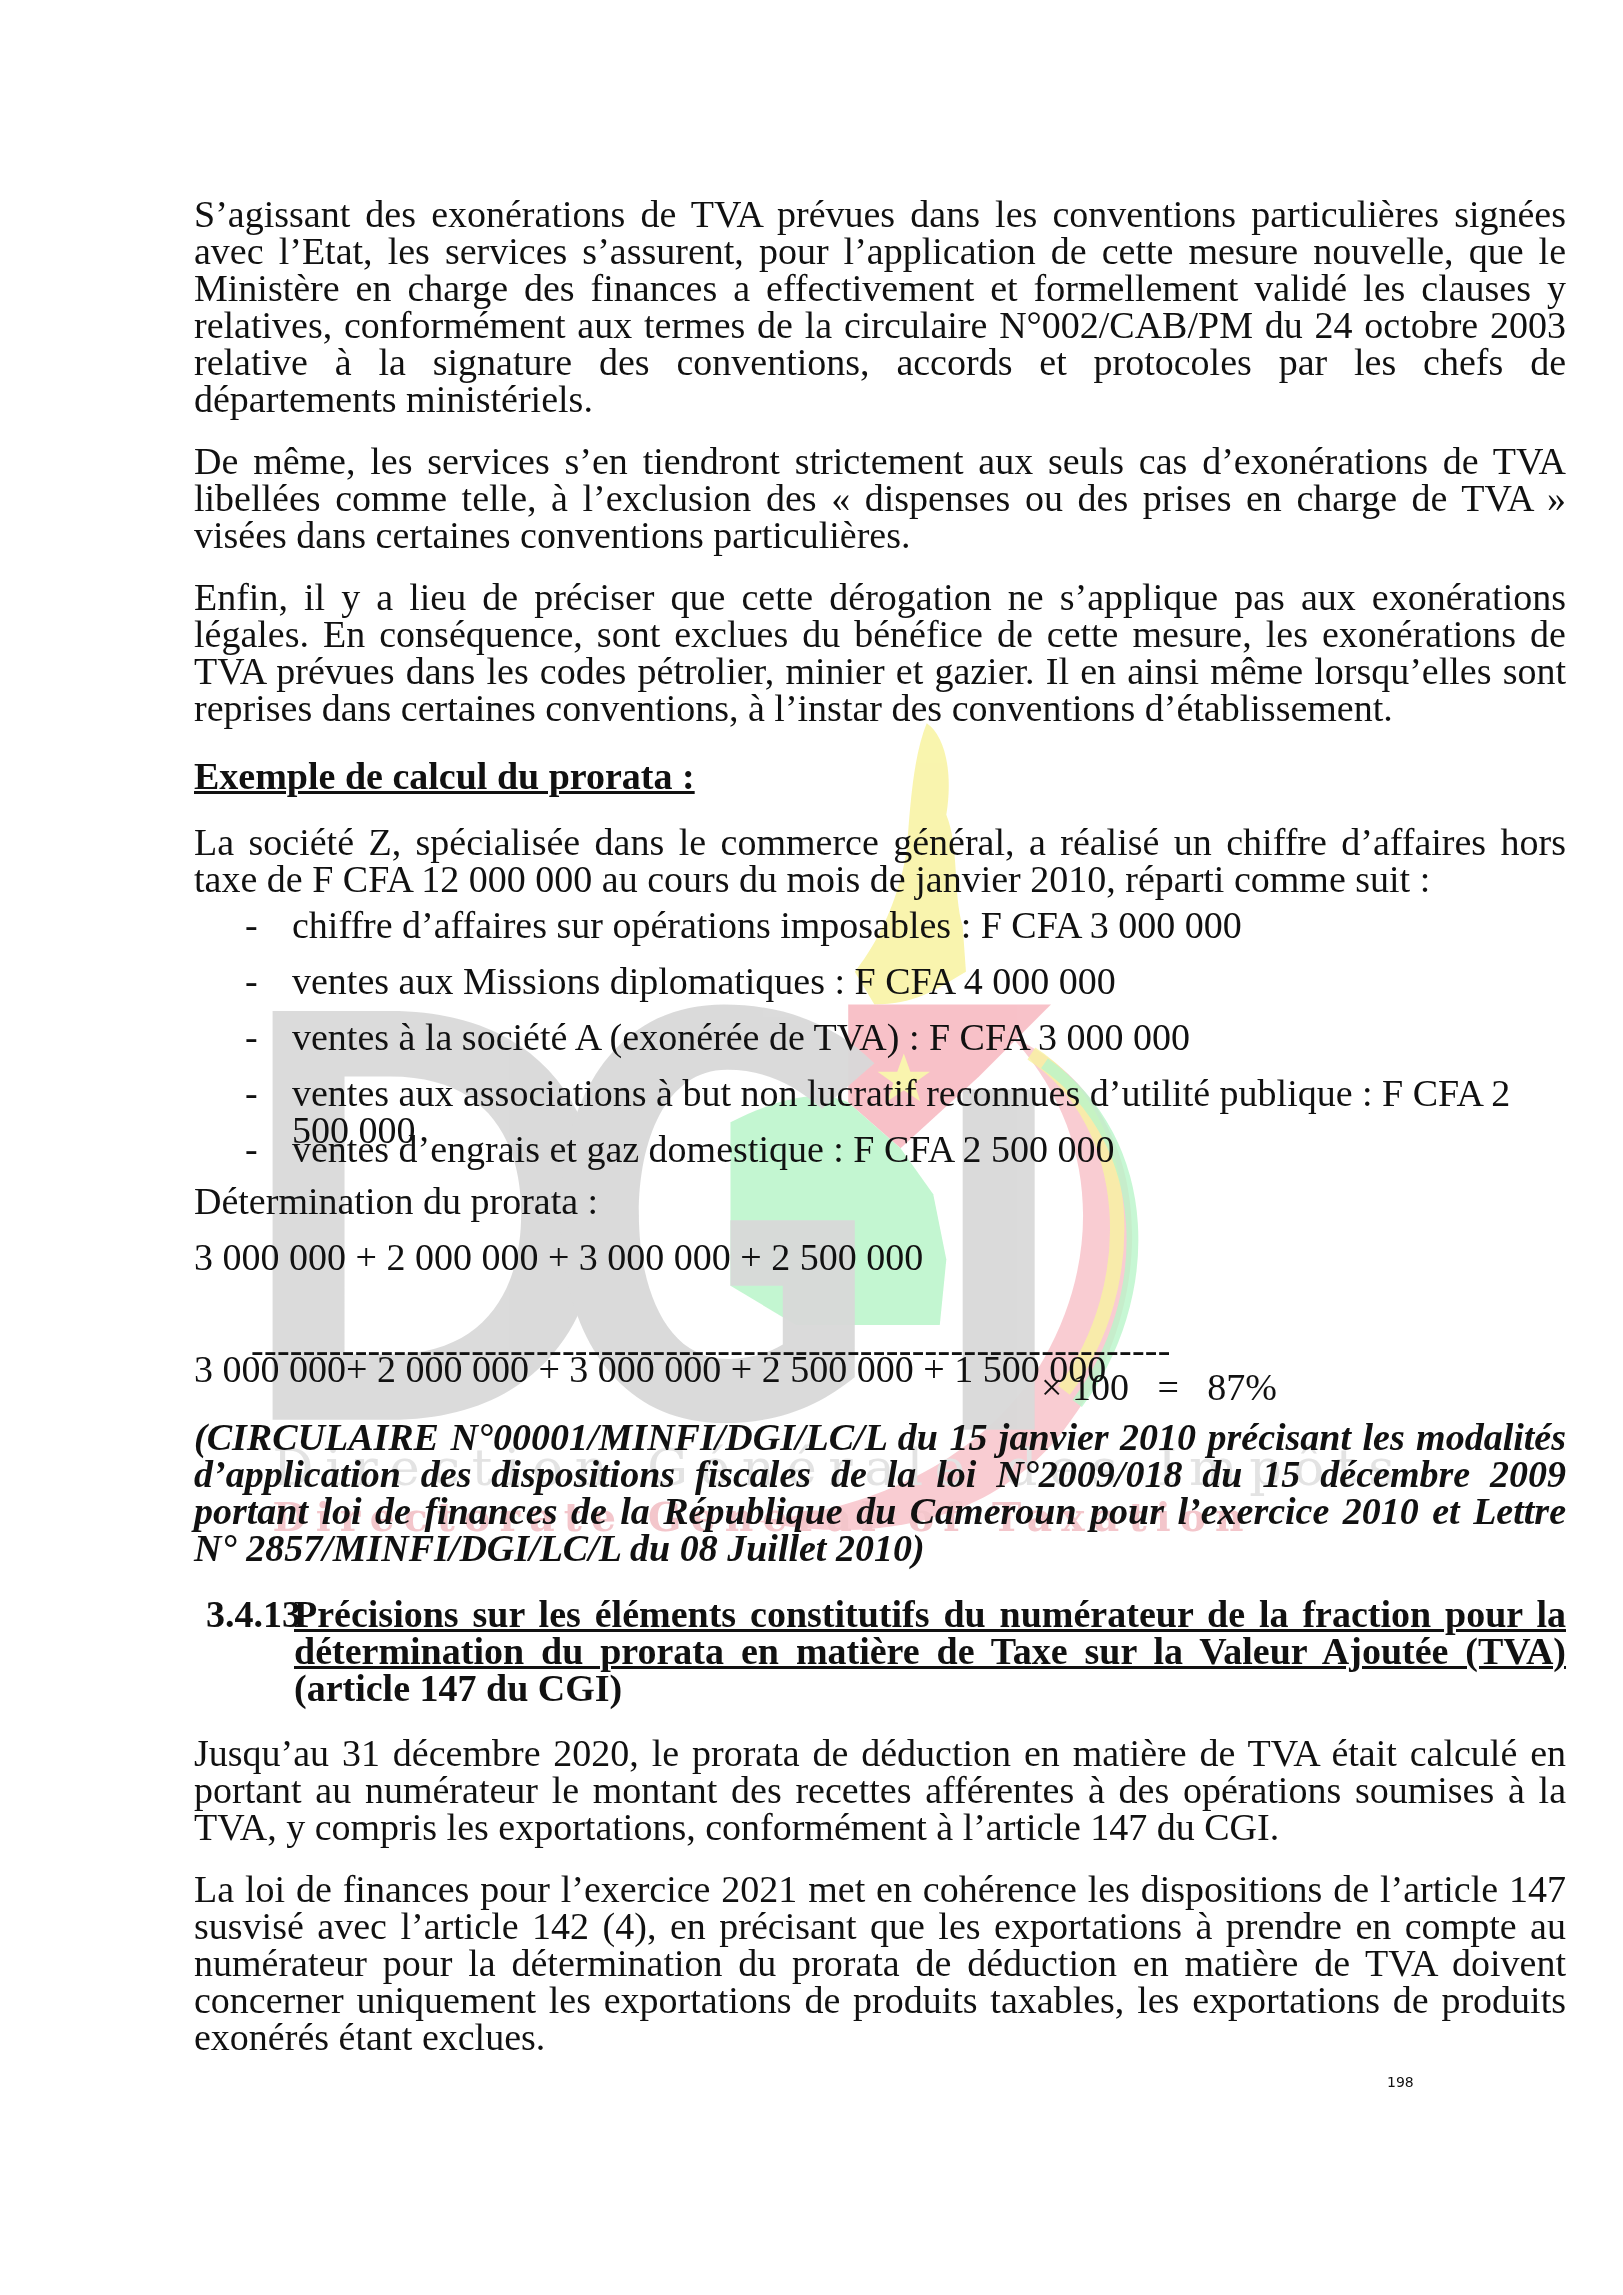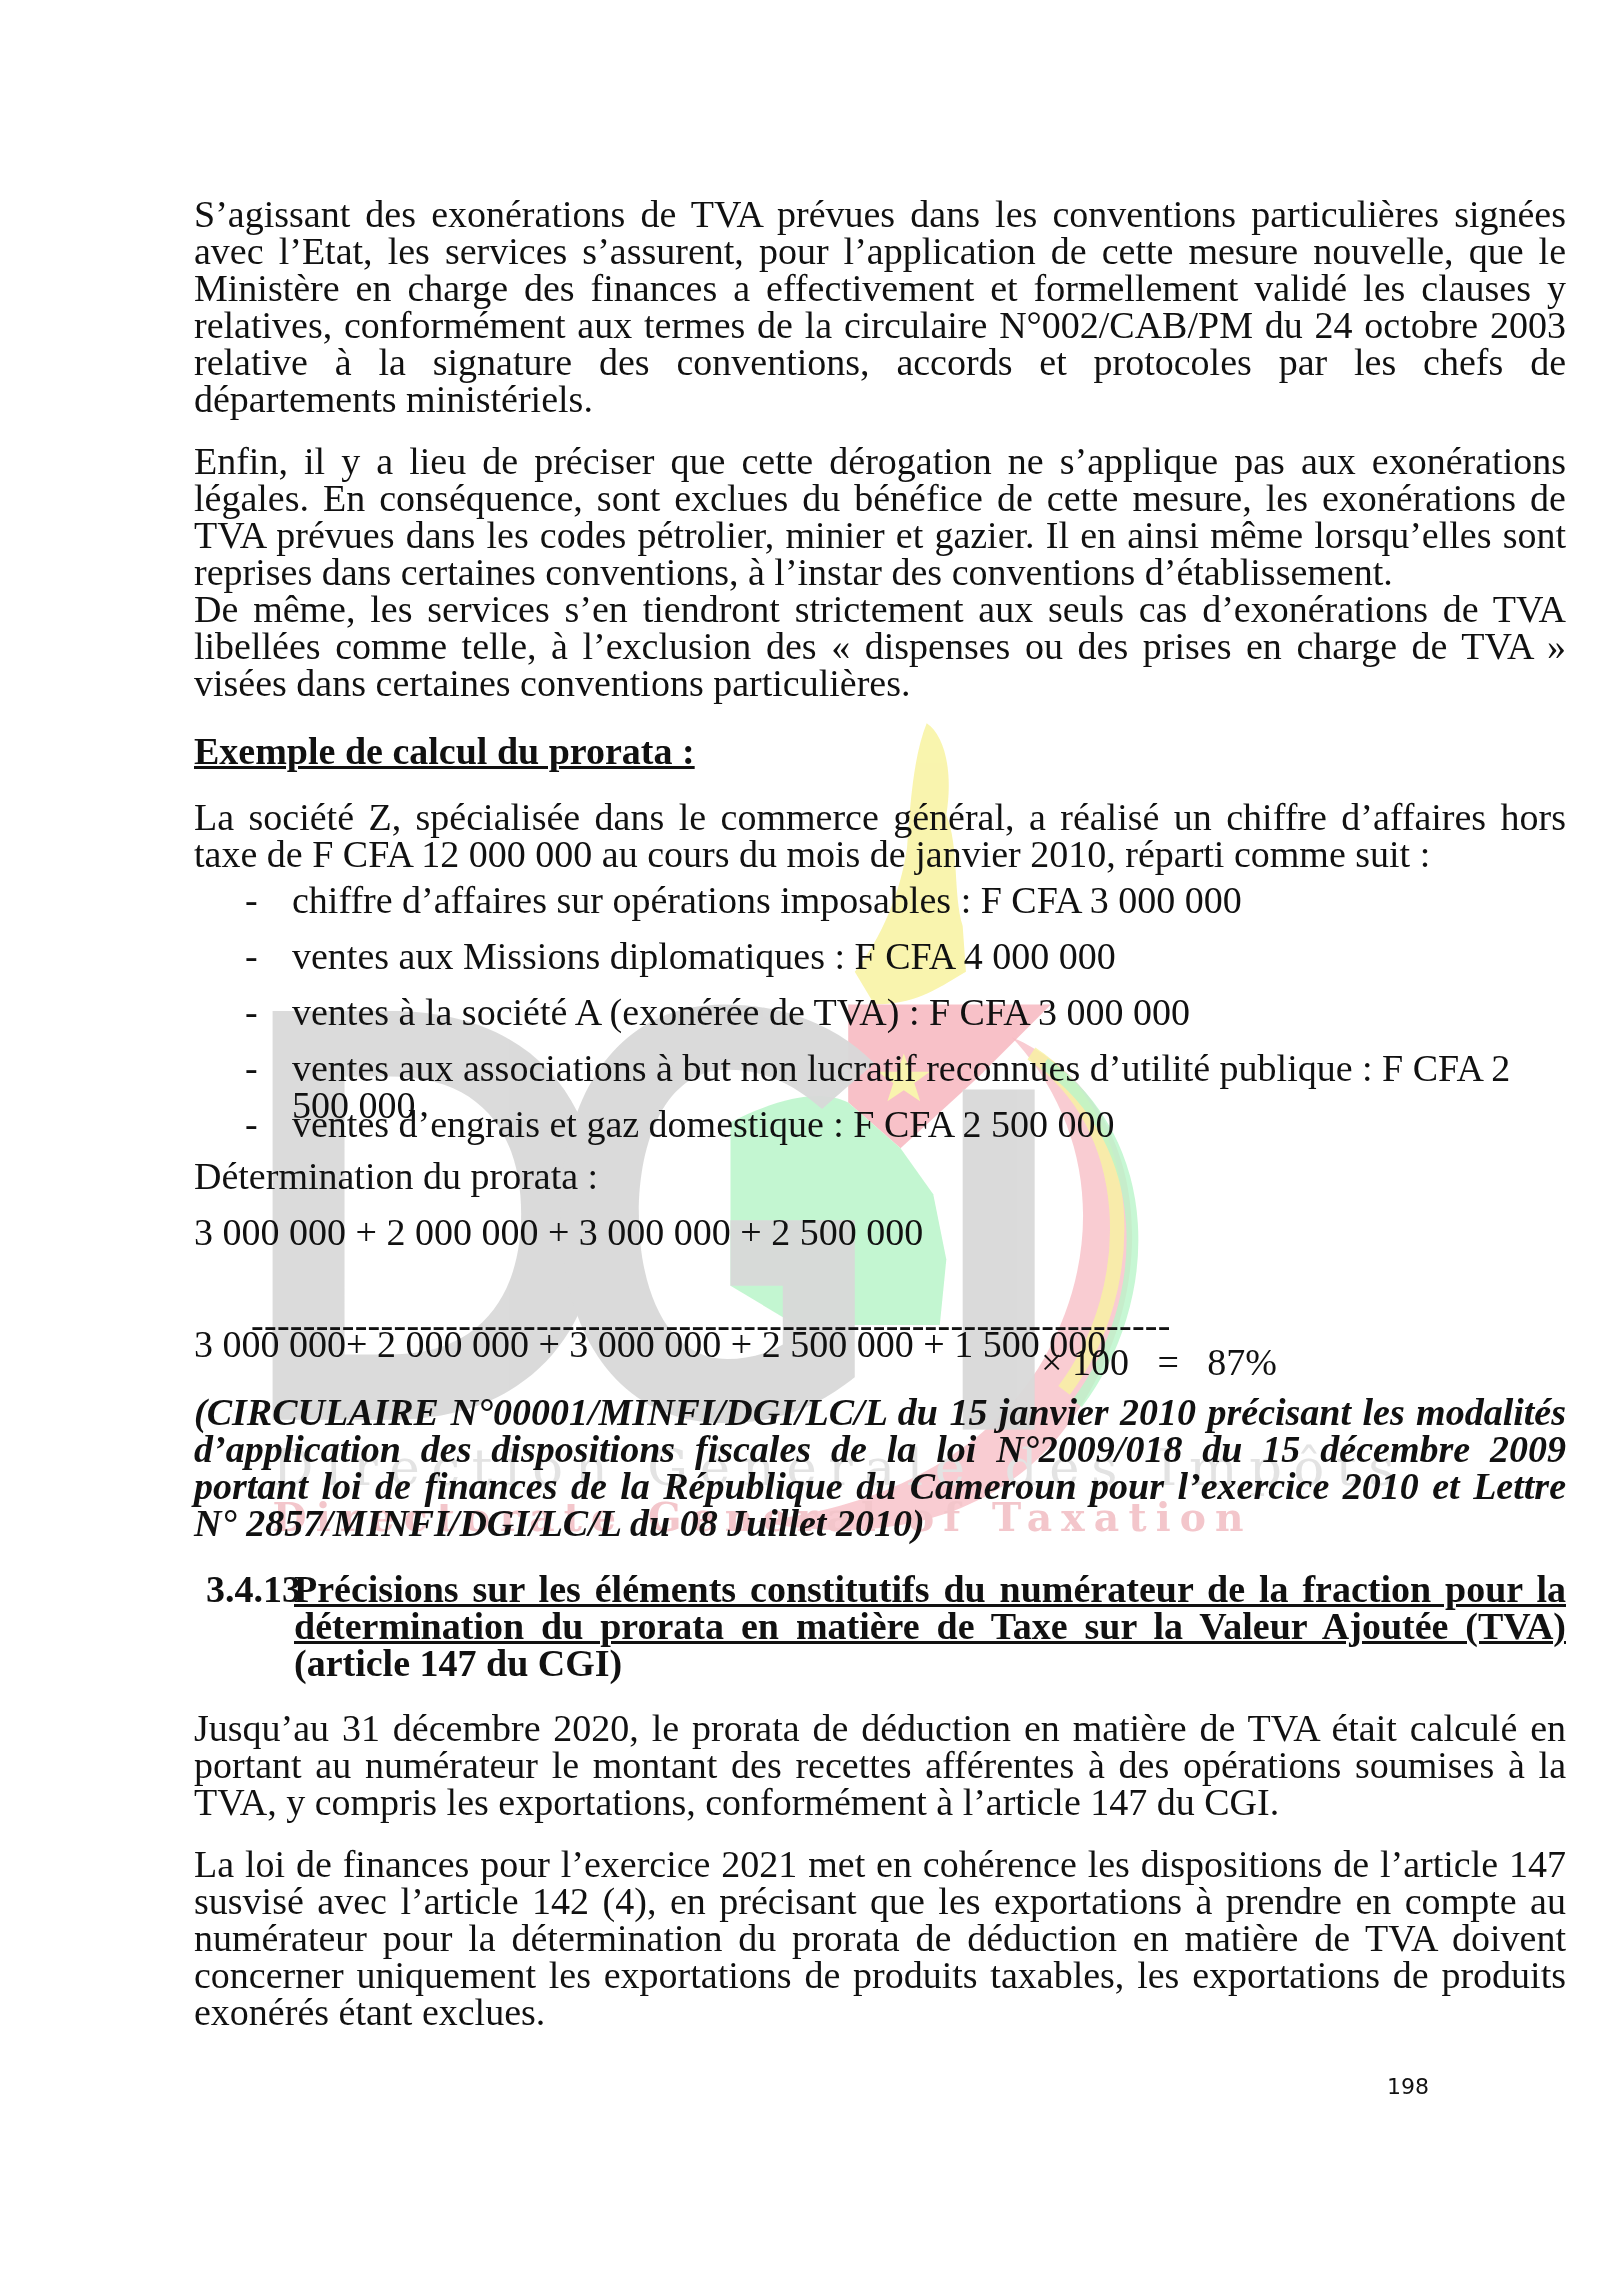--- a/index.html
+++ b/index.html
@@ -27,21 +27,21 @@
   .formula-line { height: 56px; white-space: pre; }
   .formula-mid { height: 56px; white-space: pre; position: relative; }
   .formula-mid .dashes { letter-spacing: 0.3px; }
   .formula-mid .mult { position: absolute; left: 847px; }
   .citation { font-weight: bold; font-style: italic; margin-top: 12px; margin-bottom: 29px; }
   .section { position: relative; padding-left: 100px; font-weight: bold; margin-bottom: 27.5px; }
   .section .num { position: absolute; left: 12px; top: 0; }
   .section .ul-part { text-decoration: underline; text-decoration-thickness: 2.6px; }
   .page-number {
     position: absolute; left: 1387px; top: 2074px; font-family: "DejaVu Sans", sans-serif;
-    font-size: 22px; color: #111; z-index: 1;
+    font-size: 14px; color: #111; z-index: 1;
   }
 </style>
 </head>
 <body>
 
 <div class="page">
 
   <svg class="watermark" viewBox="0 0 1900 1330" xmlns="http://www.w3.org/2000/svg">
 
     <g opacity="0.85">
@@ -59,22 +59,22 @@
       <path d="M120 480 L300 480 C520 480 620 620 620 790 C620 960 520 1105 300 1105 L120 1105 Z M230 580 L230 1005 L300 1005 C450 1005 500 900 500 790 C500 680 450 580 300 580 Z"></path>
       <path d="M1040 560 C980 500 900 470 810 470 C640 470 560 620 560 790 C560 960 640 1110 810 1110 C900 1110 960 1080 1010 1040 L1010 800 L820 800 L820 900 L900 900 L900 990 C875 1005 845 1012 815 1012 C720 1012 680 900 680 790 C680 680 720 570 815 570 C870 570 915 590 960 630 Z"></path>
       <rect x="1175" y="600" width="110" height="520"></rect>
     </g>
     <text x="120" y="1205" font-family="DejaVu Serif, serif" font-size="78" letter-spacing="18" fill="#e3e3e3">Direction Générale des Impôts</text>
     <text x="120" y="1275" font-family="DejaVu Serif, serif" font-size="60" font-weight="bold" letter-spacing="14" fill="#f3c6cb">Directorate General of Taxation</text>
   </svg>
 
   <div class="content">
     <p class="para">S’agissant des exonérations de TVA prévues dans les conventions particulières signées avec l’Etat, les services s’assurent, pour l’application de cette mesure nouvelle, que le Ministère en charge des finances a effectivement et formellement validé les clauses y relatives, conformément aux termes de la circulaire N°002/CAB/PM du 24 octobre 2003 relative à la signature des conventions, accords et protocoles par les chefs de départements ministériels.</p>
+    <p class="para">De même, les services s’en tiendront strictement aux seuls cas d’exonérations de TVA libellées comme telle, à l’exclusion des « dispenses ou des prises en charge de TVA » visées dans certaines conventions particulières.</p>
     <p class="para" style="margin-bottom:0">Enfin, il y a lieu de préciser que cette dérogation ne s’applique pas aux exonérations légales. En conséquence, sont exclues du bénéfice de cette mesure, les exonérations de TVA prévues dans les codes pétrolier, minier et gazier. Il en ainsi même lorsqu’elles sont reprises dans certaines conventions, à l’instar des conventions d’établissement.</p>
-    <p class="para">De même, les services s’en tiendront strictement aux seuls cas d’exonérations de TVA libellées comme telle, à l’exclusion des « dispenses ou des prises en charge de TVA » visées dans certaines conventions particulières.</p>
 
     <p class="heading-ex">Exemple de calcul du prorata :</p>
 
     <p class="intro">La société Z, spécialisée dans le commerce général, a réalisé un chiffre d’affaires hors taxe de F CFA 12 000 000 au cours du mois de janvier 2010, réparti comme suit :</p>
 
     <ul class="items">
       <li><span class="dash">-</span><span>chiffre d’affaires sur opérations imposables : F CFA 3 000 000</span></li>
       <li><span class="dash">-</span><span>ventes aux Missions diplomatiques : F CFA 4 000 000</span></li>
       <li><span class="dash">-</span><span>ventes à la société A (exonérée de TVA) : F CFA 3 000 000</span></li>
       <li><span class="dash">-</span><span>ventes aux associations à but non lucratif reconnues d’utilité publique : F CFA 2 500 000</span></li>

